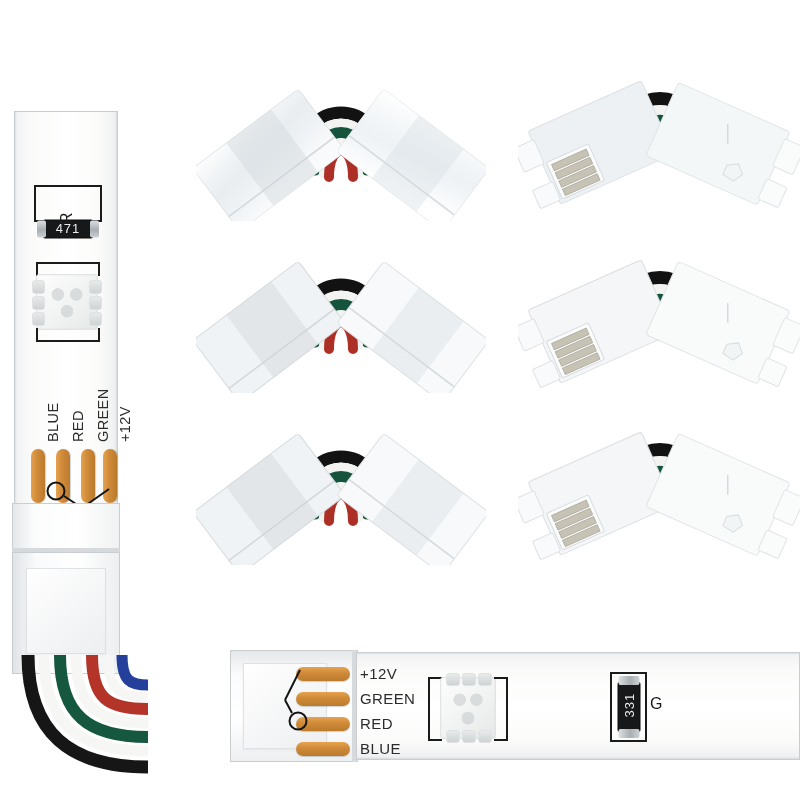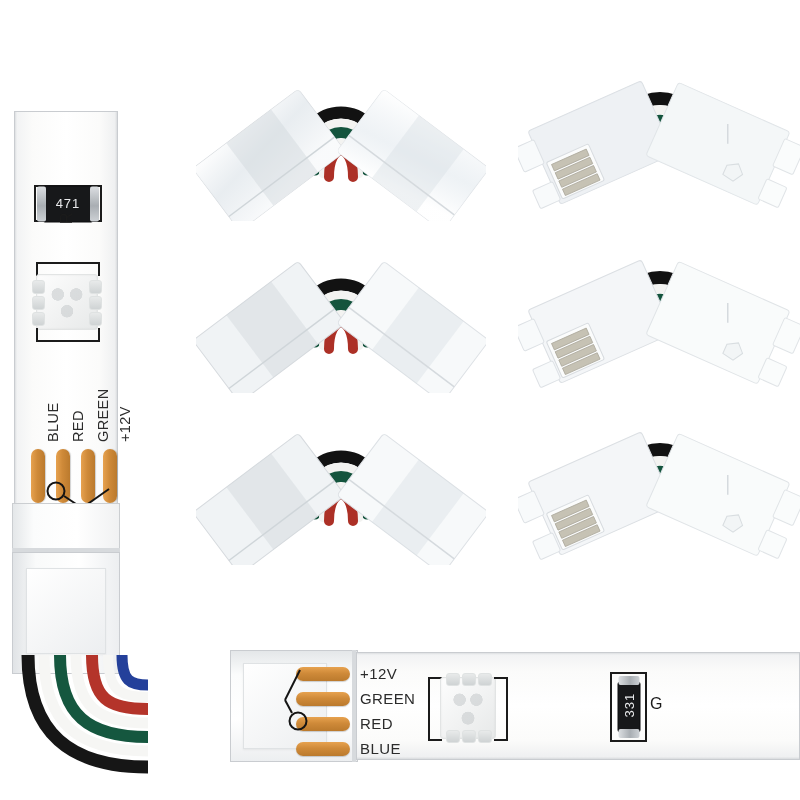--- a/index.html
+++ b/index.html
@@ -85,21 +85,21 @@
   .bracket{position:absolute;border:2px solid #1b1b1b;}
 </style>
 </head>
 <body style="background: rgb(255, 255, 255);">
 
 <div id="stage">
 
   <div class="abs pcb" style="left:14px;top:111px;width:104px;height:397px;">
 
     <div class="abs res-frame" style="left:20px;top:74px;width:64px;height:33px;">
-      <div class="res-body" style="width:48px;height:35px;">
+      <div class="res-body" style="width:48px;height:17px;margin-top:25px;">
         <div class="res-cap" style="left:-7px;border-radius:2px;"></div>
         <div class="res-cap" style="right:-7px;border-radius:2px;"></div>
         <div class="res-code nosel">471</div>
       </div>
     </div>
     <div class="abs comp-letter nosel" style="left:44px;top:113px;transform:rotate(-90deg);transform-origin:left top;">R</div>
 
     <div class="abs bracket" style="left:22px;top:151px;width:60px;height:12px;border-bottom:none;"></div>
     <div class="abs led" style="left:22px;top:163px;width:60px;height:54px;">
       <div class="led-lens"></div>

